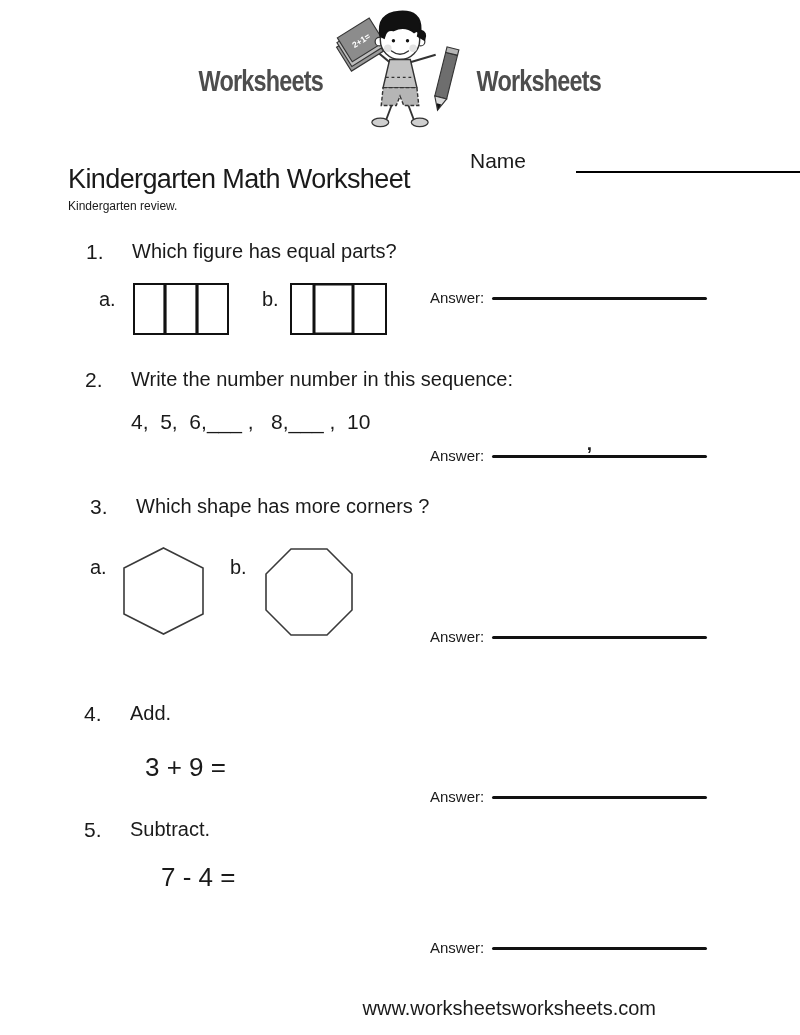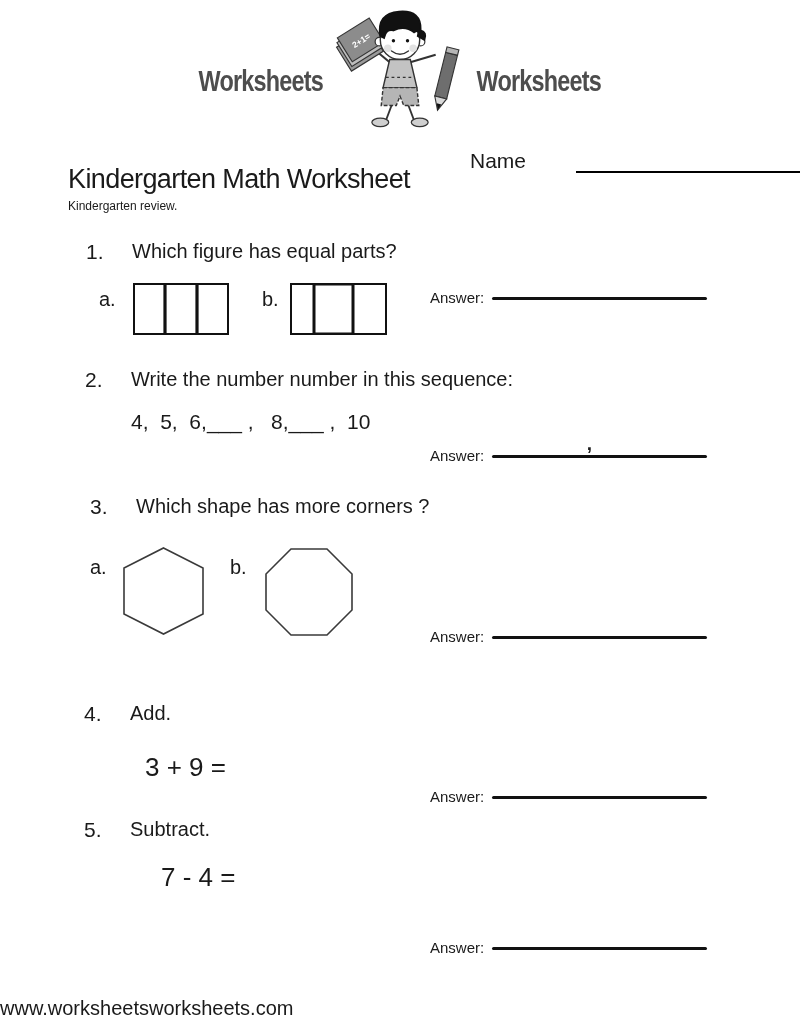--- a/index.html
+++ b/index.html
@@ -29,21 +29,21 @@
 
   .answer-group { position:absolute; display:flex; align-items:center;margin-top:6px; }
   .answer-label { font-size:15px; }
   .answer-line { position:relative; width:215px; height:3px; background:#111; border-radius:2px; margin-left:8px; margin-top:2px; }
   .answer-sep { position:absolute; left:44%; top:-22px; font-size:19px; font-weight:bold; color:#1a1a1a; }
 
   .seq-text { position:absolute; left:131px; top:410px; font-size:21px; white-space:pre; }
   .expr-text { position:absolute; font-size:26px; }
 
   
-  .footer { position:absolute; left:0; top:997px; width:656px; text-align:left; font-size:20px; }
+  .footer { position:absolute; left:0; top:997px; width:656px; text-align:right; font-size:20px; }
 </style>
 </head>
 <body>
 
 <div class="page">
 
   <div class="logo">
     <span class="logo-word">Worksheets</span>
 
     <svg class="logo-boy" viewBox="0 0 150 130" aria-hidden="true">

